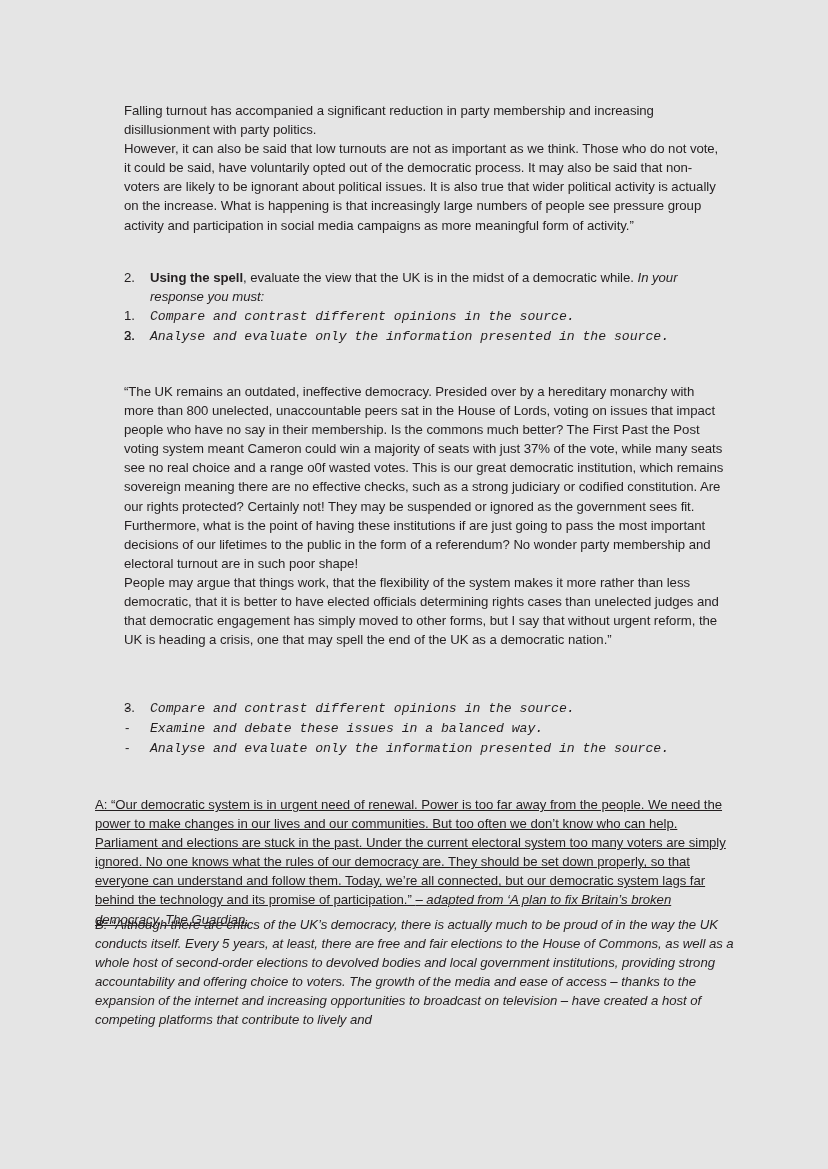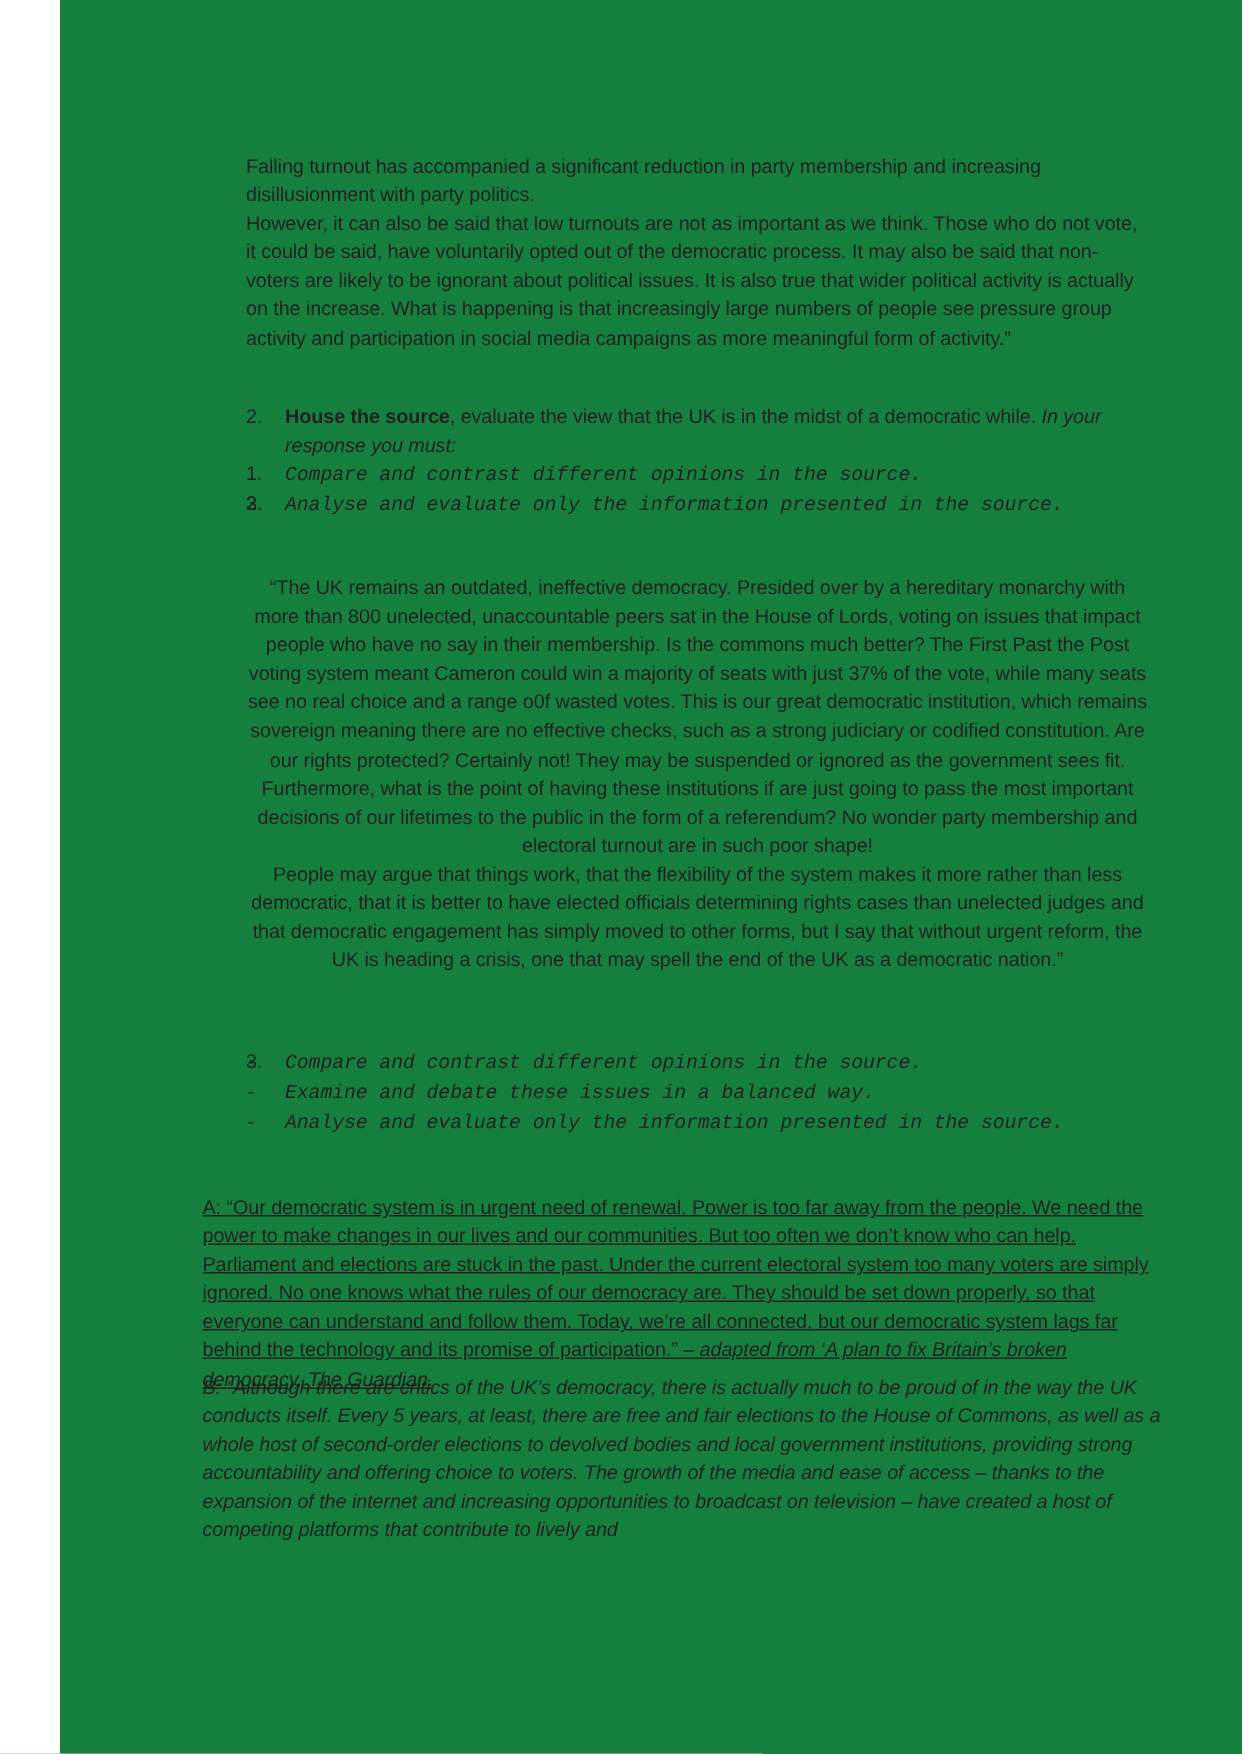--- a/index.html
+++ b/index.html
@@ -13,22 +13,21 @@
     height: 1169px;
     position: relative;
     font-family: "Liberation Sans", sans-serif;
     color: #231f20;
     overflow: hidden;
   }
 
   .page {
     position: absolute;
     inset: 0;
-    background: #15803d;
-    margin-left: 40px;
+    background: #e5e5e5;
   }
 
   
   .block {
     position: absolute;
     font-size: 13.2px;
     line-height: 19.1px;
     letter-spacing: -0.05px;
     text-align: left;
     color: #231f20;
@@ -98,37 +97,37 @@
 
   <div class="block indent-col" style="top:101px;">
     <p>Falling turnout has accompanied a significant reduction in party membership and increasing disillusionment with party politics.</p>
     <p>However, it can also be said that low turnouts are not as important as we think.  Those who do not vote, it could be said, have voluntarily opted out of the democratic process.  It may also be said that non-voters are likely to be ignorant about political issues.  It is also true that wider political activity is actually on the increase.  What is happening is that increasingly large numbers of people see pressure group activity and participation in social media campaigns as more meaningful form of activity.”</p>
   </div>
 
   <div class="block indent-col" style="top:268px;">
     <ul class="list">
       <li class="row q-lead">
         <span class="marker">2.</span>
-        <span><b class="bold">House the source</b><span>, evaluate the view that the UK is in the midst of a democratic while. </span><i class="ital">In your response you must:</i></span>
+        <span><b class="bold">Using the spell</b><span>, evaluate the view that the UK is in the midst of a democratic while. </span><i class="ital">In your response you must:</i></span>
       </li>
       <li class="row">
         <span class="marker">1.</span>
         <span class="sub">Compare and contrast different opinions in the source.</span>
       </li>
       <li class="row">
         <span class="marker">2.</span>
       </li>
       <li class="row">
         <span class="marker">3.</span>
         <span class="sub">Analyse and evaluate only the information presented in the source.</span>
       </li>
     </ul>
   </div>
 
-  <div class="block indent-col" style="top:382px;text-align:center;">
+  <div class="block indent-col" style="top:382px;">
     <p>“The UK remains an outdated, ineffective democracy.  Presided over by a hereditary monarchy with more than 800 unelected, unaccountable peers sat in the House of Lords, voting on issues that impact people who have no say in their membership.  Is the commons much better? The First Past the Post voting system meant Cameron could win a majority of seats with just 37% of the vote, while many seats see no real choice and a range o0f wasted votes.  This is our great democratic institution, which remains sovereign meaning there are no effective checks, such as a strong judiciary or codified constitution.  Are our rights protected? Certainly not! They may be suspended or ignored as the government sees fit.  Furthermore, what is the point of having these institutions if are just going to pass the most important decisions of our lifetimes to the public in the form of a referendum?  No wonder party membership and electoral turnout are in such poor shape!</p>
     <p>People may argue that things work, that the flexibility of the system makes it more rather than less democratic, that it is better to have elected officials determining rights cases than unelected judges and that democratic engagement has simply moved to other forms, but I say that without urgent reform, the UK is heading a crisis, one that may spell the end of the UK as a democratic nation.”</p>
   </div>
 
   <div class="block indent-col" style="top:698px;">
     <ul class="list">
       <li class="row q-lead">
         <span class="marker">3.</span>
       </li>
       <li class="row dash">

